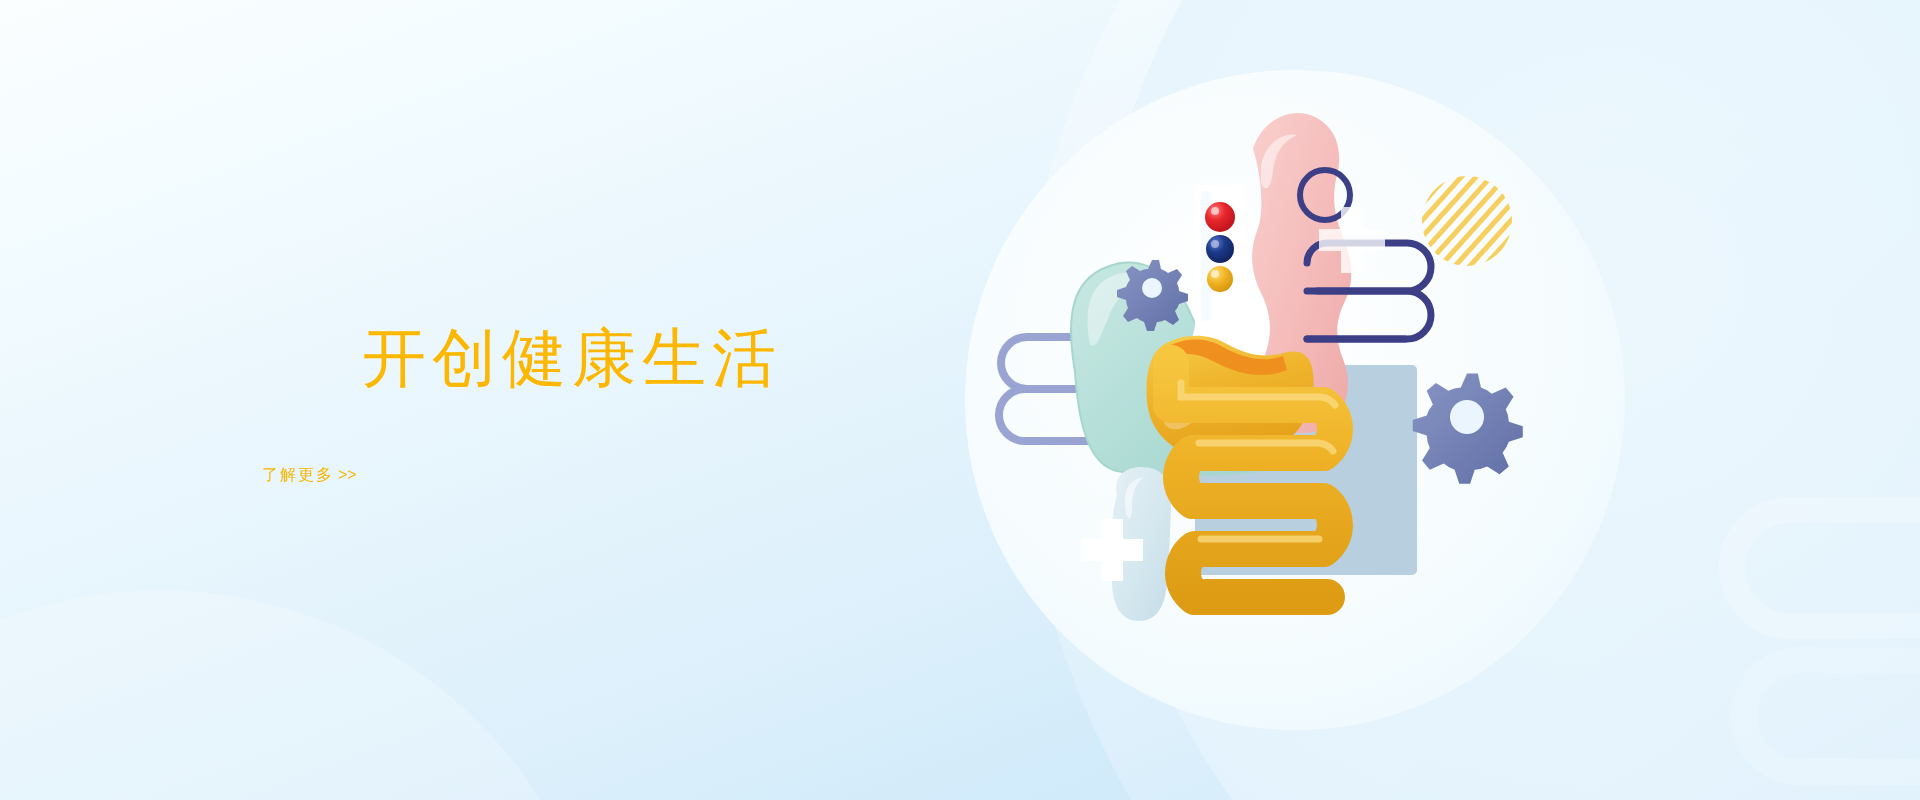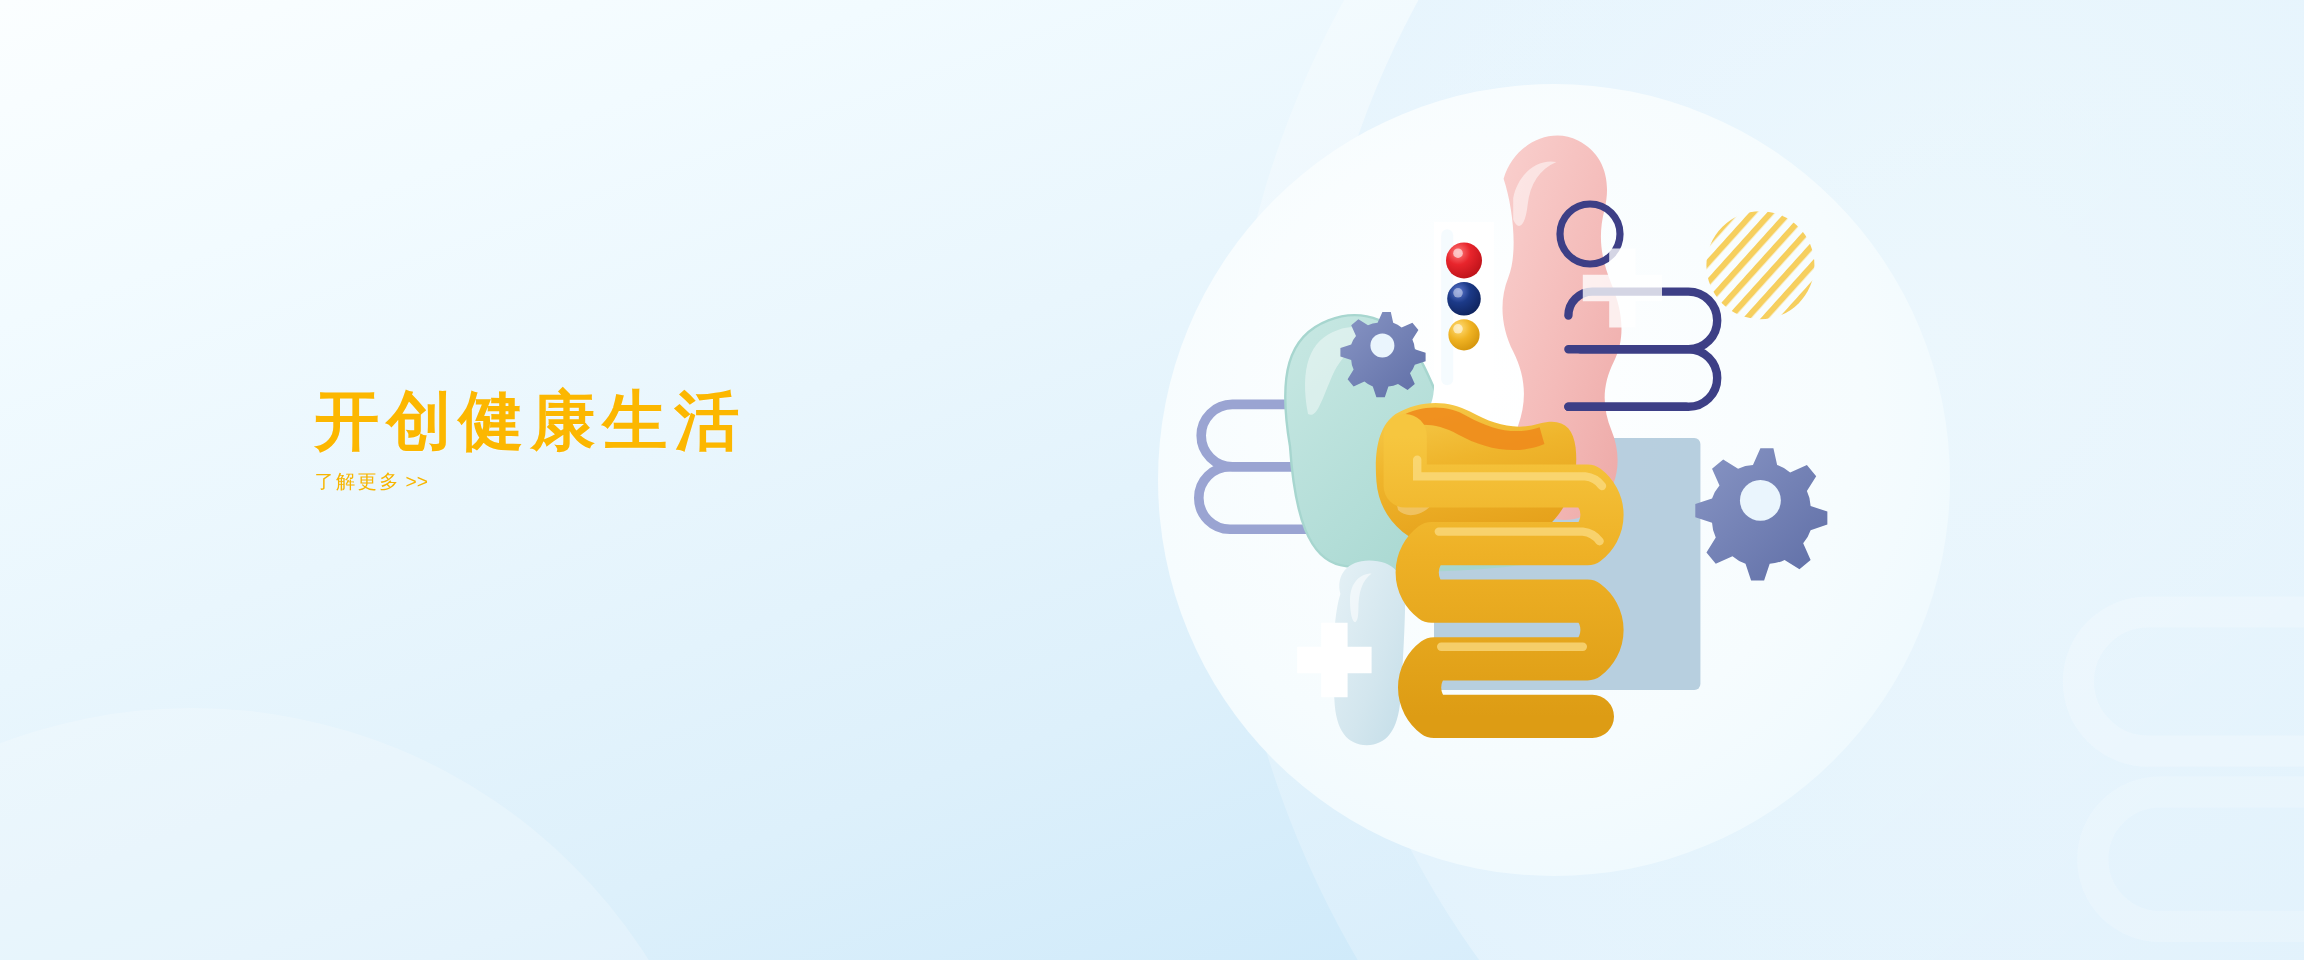--- a/index.html
+++ b/index.html
@@ -74,32 +74,34 @@
 
   
   .copy {
     position: absolute;
     left: 262px;
     top: 310px;
     width: 620px;
   }
   .headline {
     color: #fcb700;
-    font-size: 54px;
+    font-size: 64px;
     line-height: 1.52;
-    font-weight: 700;
+    font-weight: 400;
     letter-spacing: 6px;
     margin: 0;
     white-space: nowrap;
     text-shadow: 0 1px 0 rgba(255,255,255,0.35);
+    text-align: center;
   }
   .headline.line2 { margin-top: 4px; }
 
   .more-link {
     display: inline-block;
+    margin-top: 58px;
     color: #f7b500;
     font-size: 16px;
     letter-spacing: 2px;
     text-decoration: none;
     cursor: pointer;
   }
   .more-link .chev {
     letter-spacing: 0px;
     margin-left: 4px;
   }

